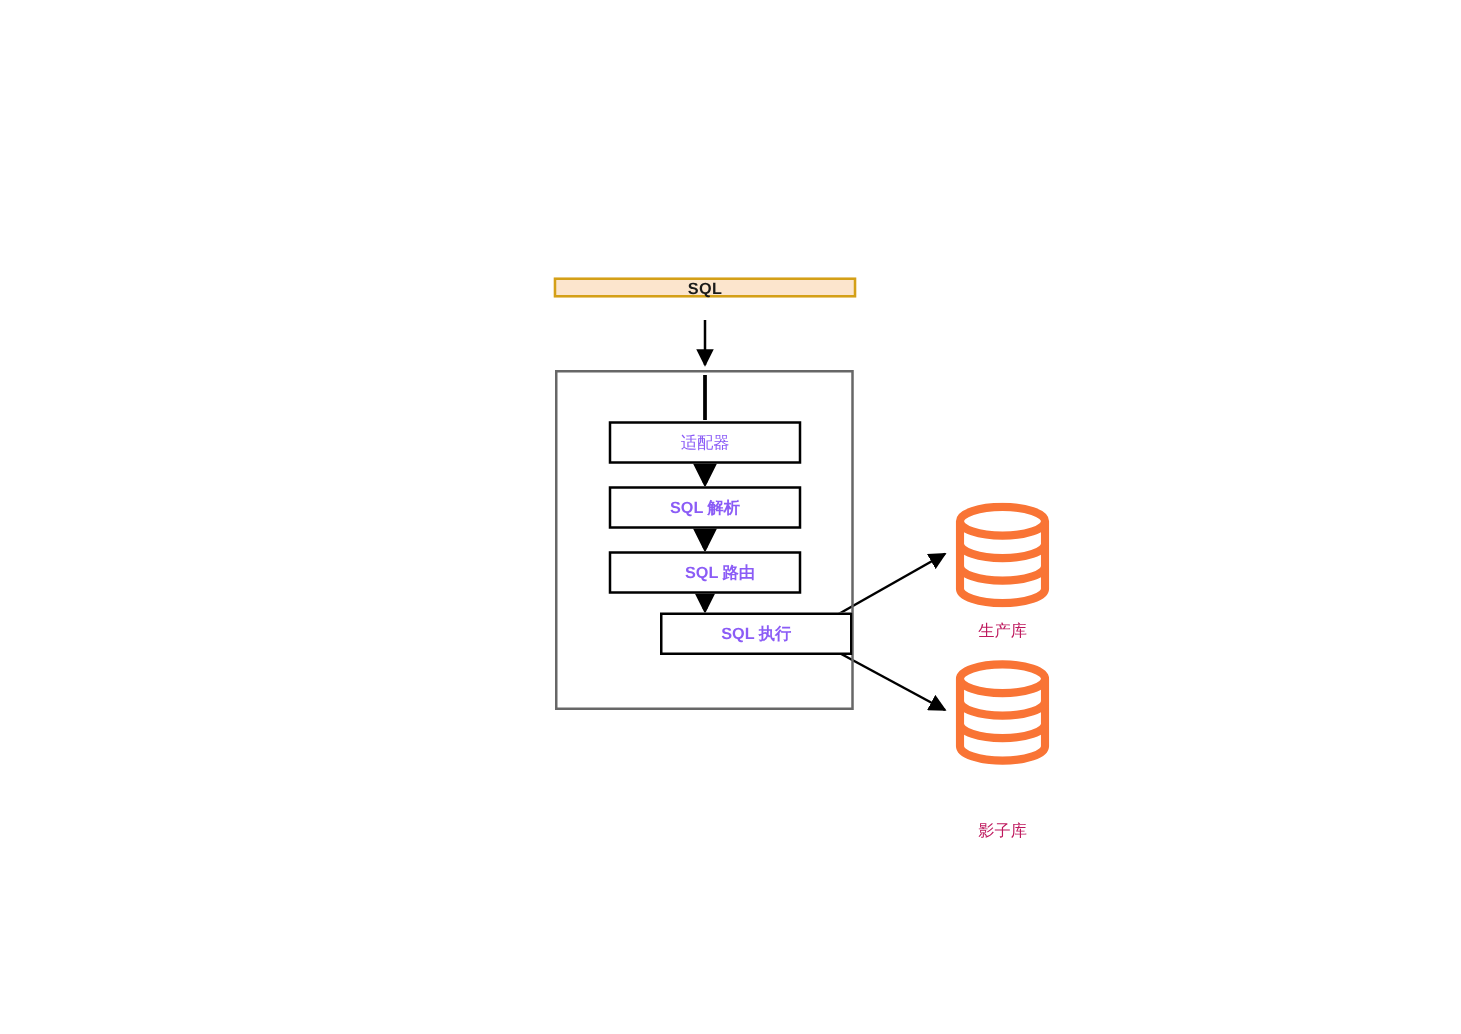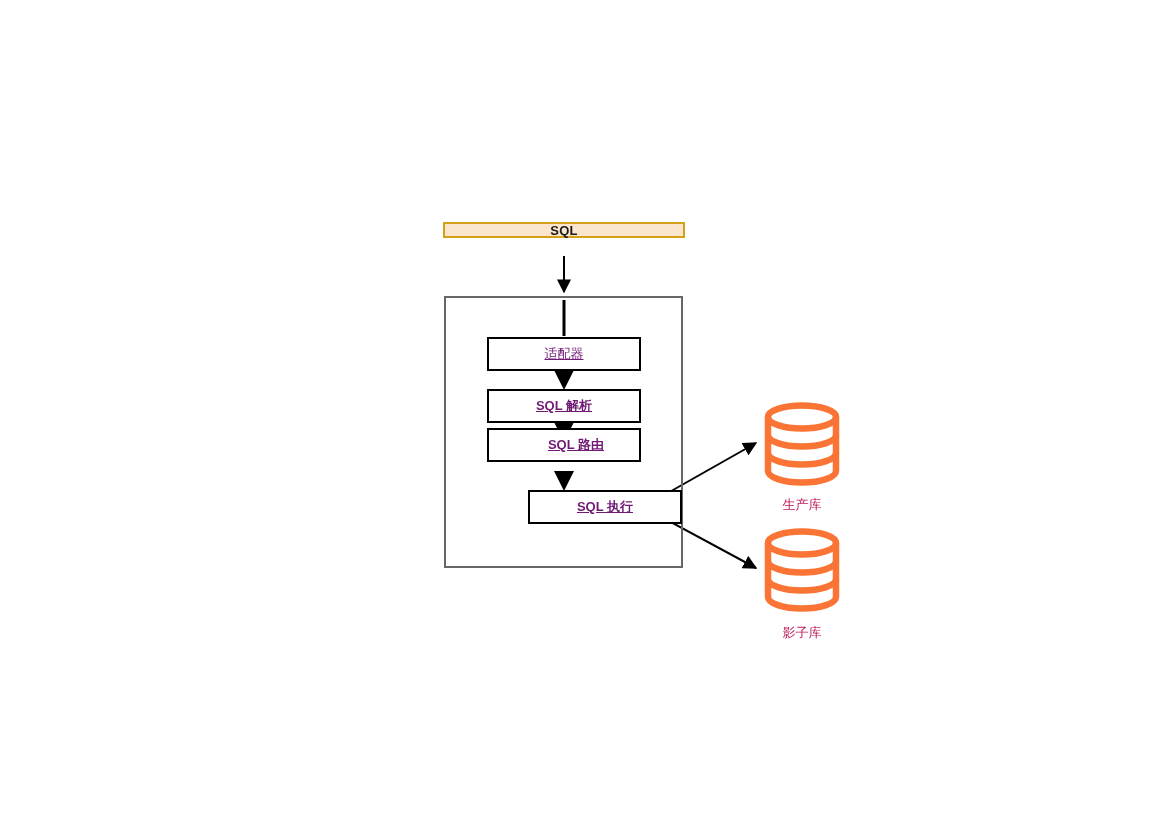--- a/index.html
+++ b/index.html
@@ -60,49 +60,48 @@
     left: 487px;
     width: 154px;
     height: 34px;
     box-sizing: border-box;
     border: 2px solid #000000;
     background: #ffffff;
     display: flex;
     align-items: center;
     justify-content: center;
     font-size: 13px;
-    color: #701a75;
+    color: #8b5cf6;
     white-space: nowrap;
-    text-decoration: underline;
   }
   .stage.bold { font-weight: bold; }
   .stage-adapter  { top: 337px; }
   .stage-parse    { top: 389px; }
-  .stage-route    { top: 428px; padding-left: 24px; }
+  .stage-route    { top: 441px; padding-left: 24px; }
   .stage-execute  { top: 490px; margin-left: 41px; }
 
   
   .db {
     position: absolute;
     width: 76px;
     height: 84px;
   }
   .db-prod   { left: 764px; top: 402px; }
   .db-shadow { left: 764px; top: 528px; }
 
   .db-label {
     position: absolute;
     width: 160px;
     text-align: center;
     font-size: 13px;
     color: #be185d;
     white-space: nowrap;
   }
   .db-label-prod   { left: 722px; top: 496px; }
-  .db-label-shadow { left: 722px; top: 624px; }
+  .db-label-shadow { left: 722px; top: 656px; }
 </style>
 </head>
 <body>
 
 <svg id="canvas" viewBox="0 0 1169 827" xmlns="http://www.w3.org/2000/svg">
   <defs>
     <marker id="arrowThin" viewBox="0 0 10 10" refX="9" refY="5" markerWidth="7" markerHeight="7" orient="auto-start-reverse">
       <path d="M 0 0 L 10 5 L 0 10 z" fill="#000000"></path>
     </marker>
     <marker id="arrowFat" viewBox="0 0 10 10" refX="8" refY="5" markerWidth="5" markerHeight="5" orient="auto-start-reverse">

